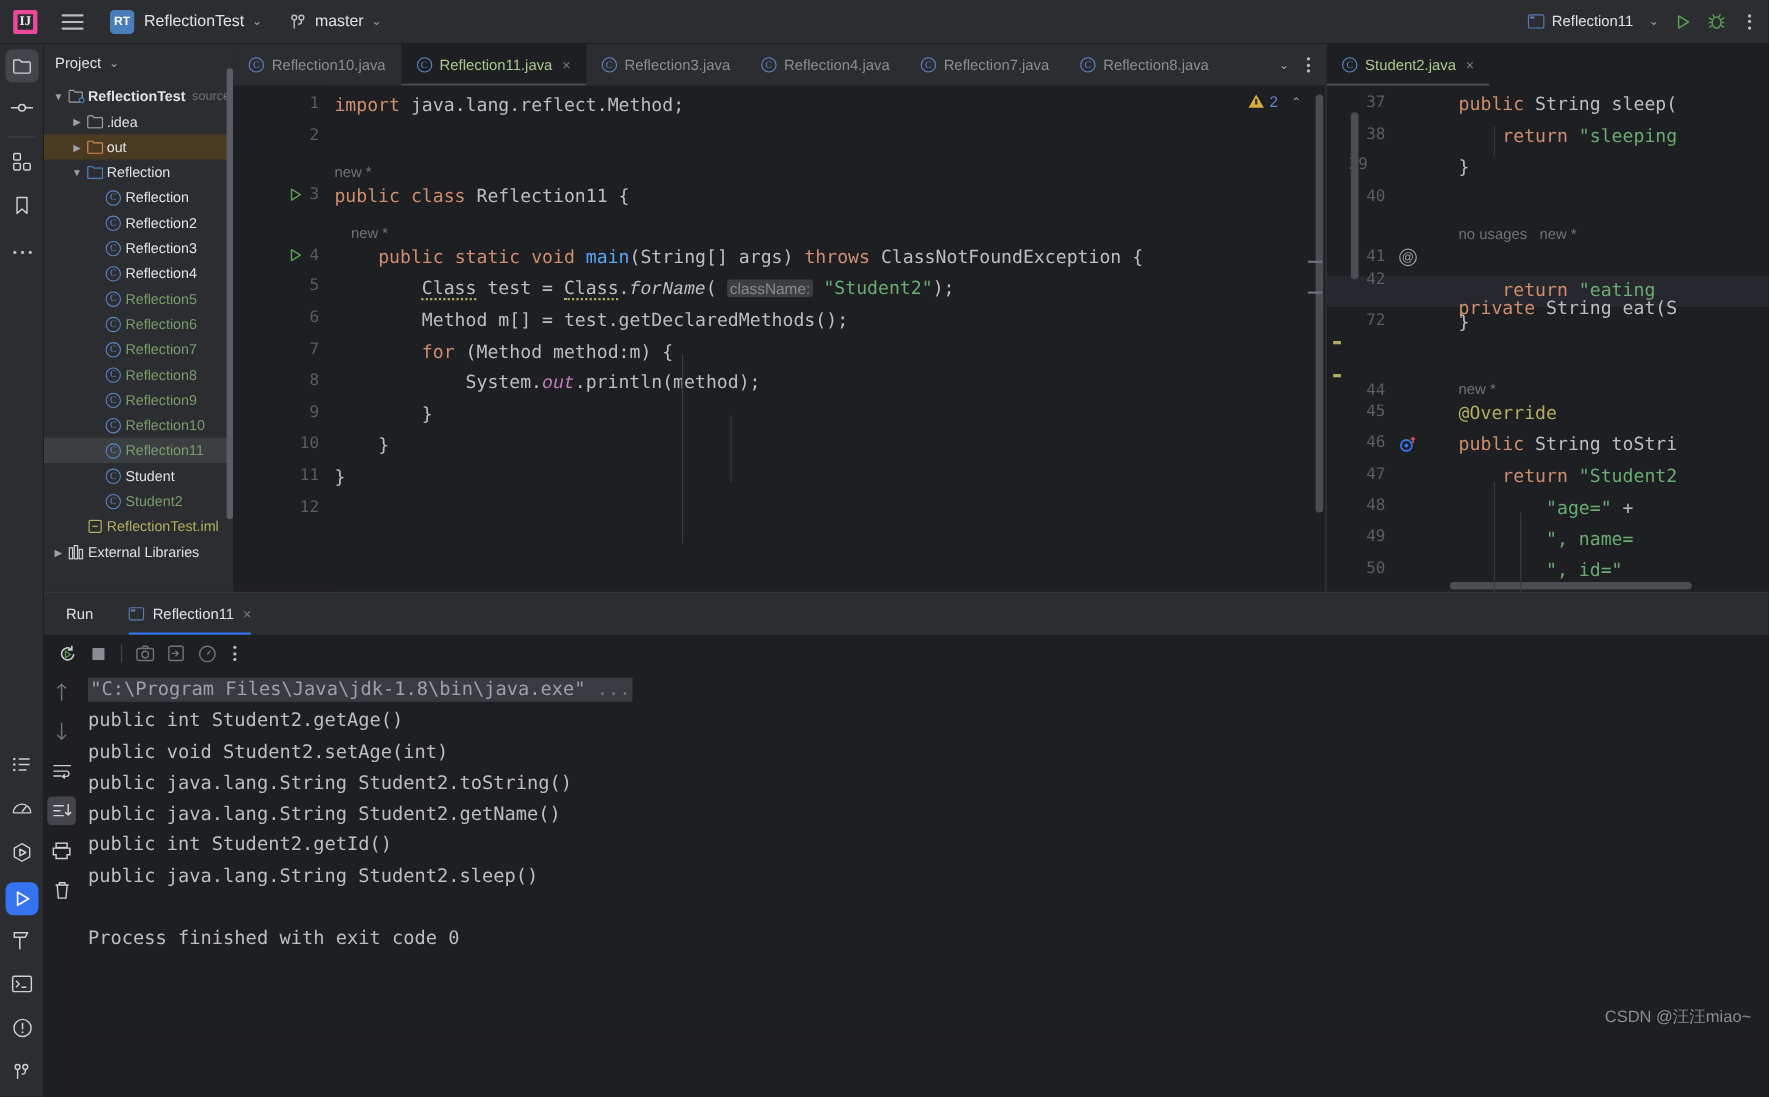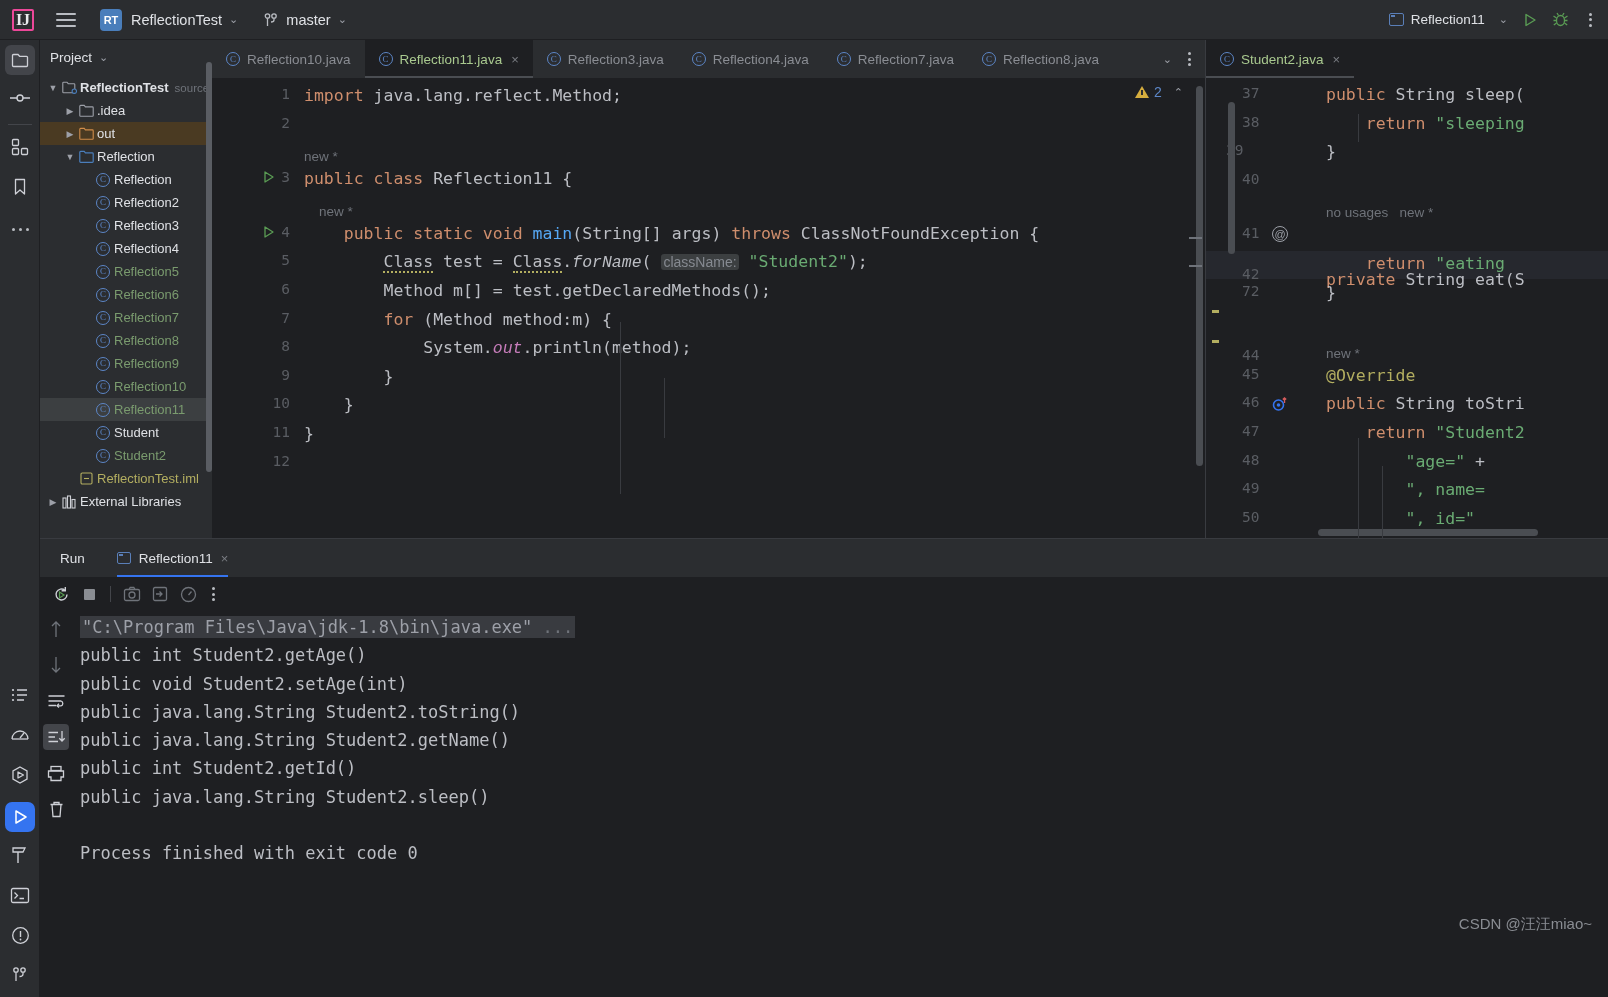--- a/index.html
+++ b/index.html
@@ -14,23 +14,23 @@
 
   
   .topbar {
     position: absolute; left: 0; top: 0; width: 1608px; height: 40px;
     background: #2b2d30;
     display: flex; align-items: center;
     border-bottom: 1px solid #1e1f22;
   }
   .ij-logo {
     width: 22px; height: 22px; margin-left: 12px;
-    border: 2px solid #ec4899; border-radius: 2px;
+    border: 4px solid #ec4899; border-radius: 2px;
     display: flex; align-items: center; justify-content: center;
-    font-size: 16px; font-weight: bold; color: #e8eaed;
+    font-size: 12px; font-weight: bold; color: #e8eaed;
     font-family: "Liberation Serif", serif;
   }
   .hamburger { margin-left: 22px; width: 20px; display:flex; flex-direction:column; gap:4px; cursor: pointer;}
   .hamburger span { display:block; height:2px; background:#b9bcc2; border-radius:1px;}
   .proj-badge {
     width: 22px; height: 22px; border-radius: 4px; background: #4a7ebb;
     color: #fff; font-size: 11px; font-weight: 600;
     display: flex; align-items: center; justify-content: center;
     margin-left: 24px;
   }
@@ -687,21 +687,21 @@
 
   <div class="editor2">
     <div class="hl-row2" style="top: 173px;"></div>
       <div class="ed2-gutter">
         <div class="ln" style="top: 7px; right: auto; left: 36px;">37</div>
         <div class="ln" style="top: 35.6px; right: auto; left: 36px;">38</div>
         <div class="ln" style="top: 64.2px; right: auto; left: 20px;">39</div>
         <div class="ln" style="top: 92.8px; right: auto; left: 36px;">40</div>
         <div class="ln" style="top: 147.4px; right: auto; left: 36px;">41</div>
         <span class="at-icon" style="left: 66px; top: 148.4px;">@</span>
-        <div class="ln" style="top: 188px; right: auto; left: 36px;">42</div>
+        <div class="ln" style="top: 168px; right: auto; left: 36px;">42</div>
         <div class="ln" style="top: 204.6px; right: auto; left: 36px;">72</div>
         <div class="ln" style="top: 233.2px; right: auto; left: 36px; margin-top: 36px;">44</div>
         <div class="ln" style="top: 287.8px; right: auto; left: 36px;">45</div>
         <div class="ln" style="top: 316.4px; right: auto; left: 36px;">46</div>
         <span class="ovr-icon" style="left: 66px; top: 318.4px;"><svg width="16" height="16" viewBox="0 0 16 16">
             <circle cx="6.5" cy="9" r="5" fill="none" stroke="#3574f0" stroke-width="1.6"></circle>
             <circle cx="6.5" cy="9" r="1.8" fill="#3574f0"></circle>
             <path d="M12.5 7 V2 M10.8 3.6 L12.5 2 L14.2 3.6" fill="none" stroke="#d45c5c" stroke-width="1.4"></path>
           </svg></span>
         <div class="ln" style="top: 345px; right: auto; left: 36px;">47</div>

